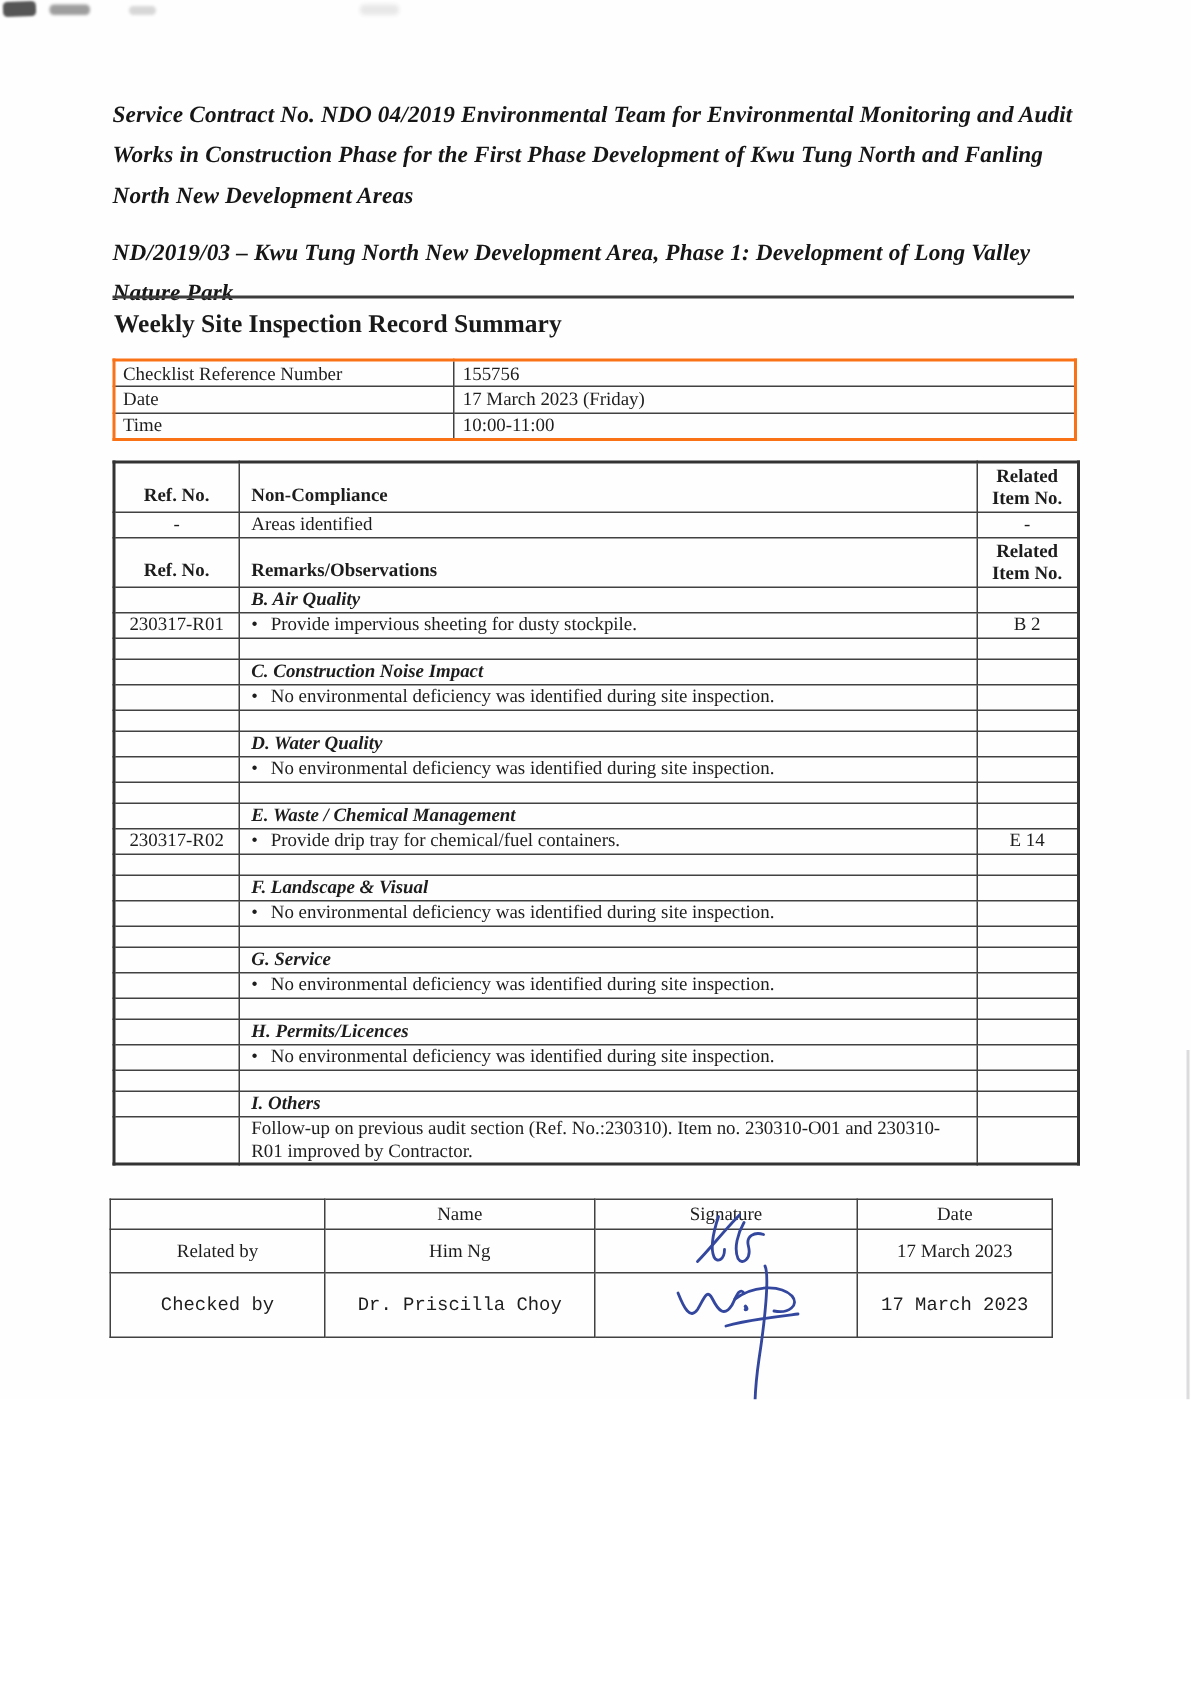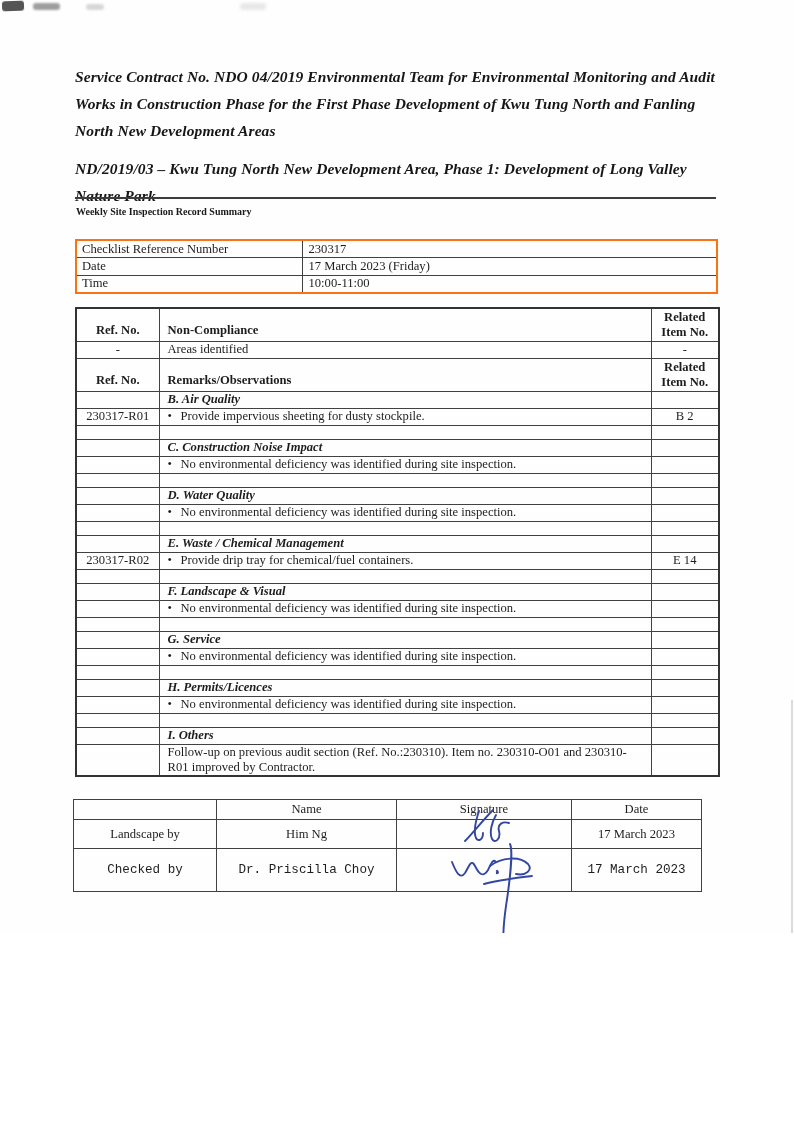--- a/index.html
+++ b/index.html
@@ -21,21 +21,21 @@
   .edge-line { position:absolute; right:1px; top:700px; width:2px; height:300px;
     background:#b9b9bd; opacity:.5; filter:blur(.4px); }
 
   
   .titles { position:absolute; left:75px; top:63px; width:642px; }
   .titles p {
     font-size:15.5px; font-weight:700; font-style:italic; line-height:27px;
     color:#161616; letter-spacing:.1px; margin-bottom:11px;
   }
   .rule { position:absolute; left:75px; top:197px; width:641px; height:2px; background:#3d3d3d; }
-  .doc-title { position:absolute; left:76px; top:206px; font-size:10px; font-weight:700; color:#1a1a1a; }
+  .doc-title { position:absolute; left:76px; top:206px; font-size:17px; font-weight:700; color:#1a1a1a; }
 
   
   table { border-collapse:collapse; table-layout:fixed; }
   td, th { border:1px solid #414141; font-size:12.6px; line-height:15px;
     padding:0 4px; overflow:hidden; color:#1d1d1d; }
 
   
   .info-table { position:absolute; left:75px; top:239px; width:643px; border:2px solid #f97316; }
   .info-table td { height:17.5px; vertical-align:middle; }
   .info-table td.i-label { width:226px; padding-left:5px; }
@@ -96,21 +96,21 @@
     <p>ND/2019/03 – Kwu Tung North New Development Area, Phase 1: Development of Long Valley Nature Park</p>
   </div>
 
   <div class="rule"></div>
   <div class="doc-title">Weekly Site Inspection Record Summary</div>
 
   <table class="info-table">
     <tbody>
         <tr>
           <td class="i-label">Checklist Reference Number</td>
-          <td class="i-value">230317</td>
+          <td class="i-value">155756</td>
         </tr>
         <tr>
           <td class="i-label">Date</td>
           <td class="i-value">17 March 2023 (Friday)</td>
         </tr>
         <tr>
           <td class="i-label">Time</td>
           <td class="i-value">10:00-11:00</td>
         </tr>
       </tbody>
@@ -258,21 +258,21 @@
 
   <table class="sig-table">
     <tbody>
         <tr>
           <th class="sig-col-0"></th>
           <th class="sig-col-1">Name</th>
           <th class="sig-col-2">Signature</th>
           <th class="sig-col-3">Date</th>
         </tr>
         <tr class="sig-row-0">
-          <td class="sig-col-0">Landscape by</td>
+          <td class="sig-col-0">Related by</td>
           <td class="sig-col-1">Him Ng</td>
           <td class="sig-col-2"></td>
           <td class="sig-col-3">17 March 2023</td>
         </tr>
         <tr class="sig-row-1">
           <td class="sig-col-0">Checked by</td>
           <td class="sig-col-1">Dr. Priscilla Choy</td>
           <td class="sig-col-2"></td>
           <td class="sig-col-3">17 March 2023</td>
         </tr>

